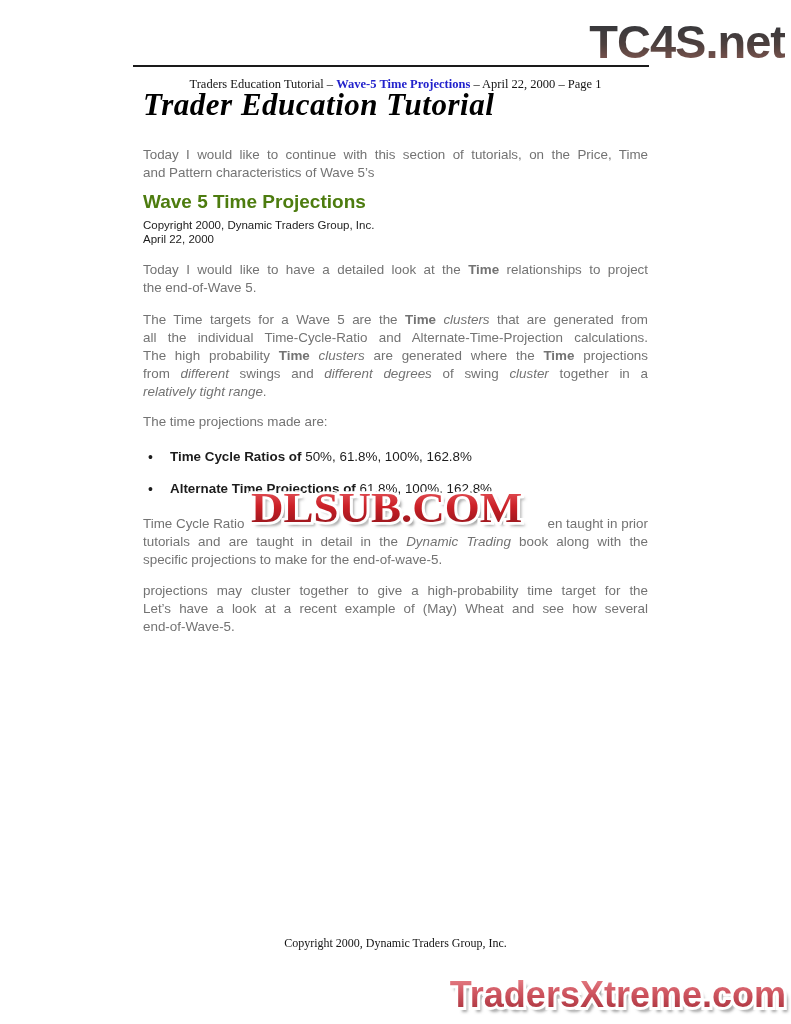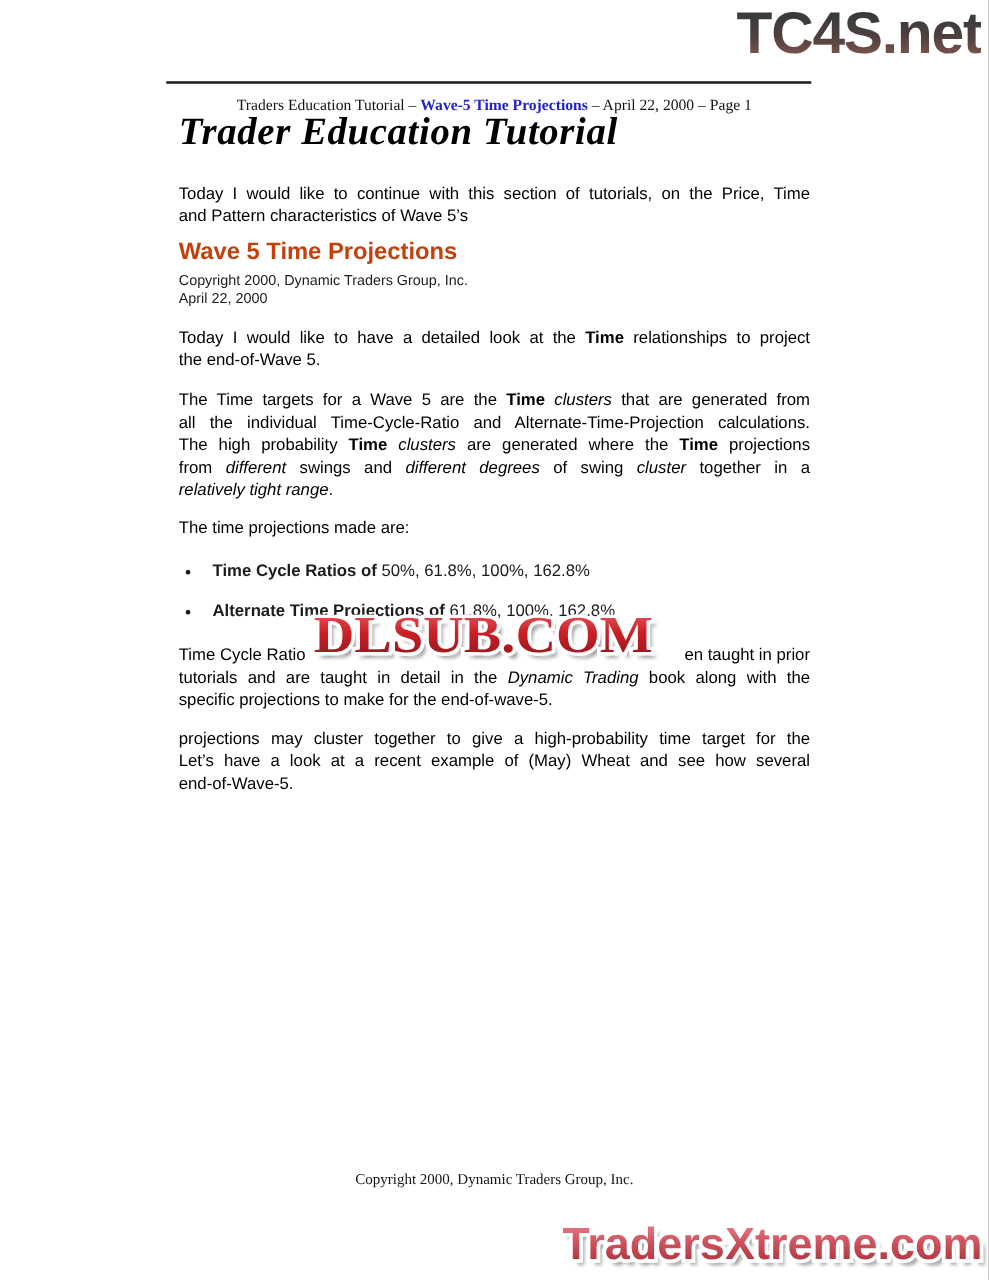--- a/index.html
+++ b/index.html
@@ -24,21 +24,21 @@
     margin-top: 36px;
   }
   .header-highlight { color: #2222cc; font-weight: bold; }
   .header-rule {
     position: absolute; top: 65px; left: 133px; width: 516px;
     border-top: 2px solid #1a1a1a;
   }
 
   
   .tc4s {
-    position: absolute; top: 0px; right: 6px;
+    position: absolute; top: 16px; right: 6px;
     font-family: "Liberation Sans", sans-serif;
     font-weight: bold; font-size: 47px; line-height: 52px;
     letter-spacing: -1px;
     color: #4a3a38;
   }
   @supports (-webkit-background-clip: text) {
     .tc4s {
       background: linear-gradient(180deg, #39393c 20%, #4d403e 55%, #8a5a52 95%);
       -webkit-background-clip: text;
       -webkit-text-fill-color: transparent;
@@ -48,31 +48,31 @@
   
   .doc-title {
     position: absolute; top: 87px; left: 143px;
     font-family: "Liberation Serif", serif;
     font-style: italic; font-weight: bold;
     font-size: 31px; color: #000000;
     letter-spacing: 0.5px;
   }
   .section-heading {
     position: absolute; top: 191px; left: 143px;
-    font-weight: bold; font-size: 19px; color: #c2410c; text-align: center;
+    font-weight: bold; font-size: 19px; color: #4d7c0f; text-align: center;
   }
   .section-meta {
     position: absolute; top: 218px; left: 143px;
     font-size: 11.5px; line-height: 14px; color: #1c1c1c;
   }
 
   
   .para {
     position: absolute; left: 143px; width: 505px;
-    font-size: 13.4px; line-height: 18px; color: #000000;
+    font-size: 13.4px; line-height: 18px; color: #737373;
   }
   .jl { text-align: justify; text-align-last: justify; }
   .ll { text-align: left; text-align-last: left; }
   .b { font-weight: bold; }
   .i { font-style: italic; margin-top: 28px; }
 
   .split-line { display: flex; justify-content: space-between; height: 18px; }
 
   
   .bullet-row {

